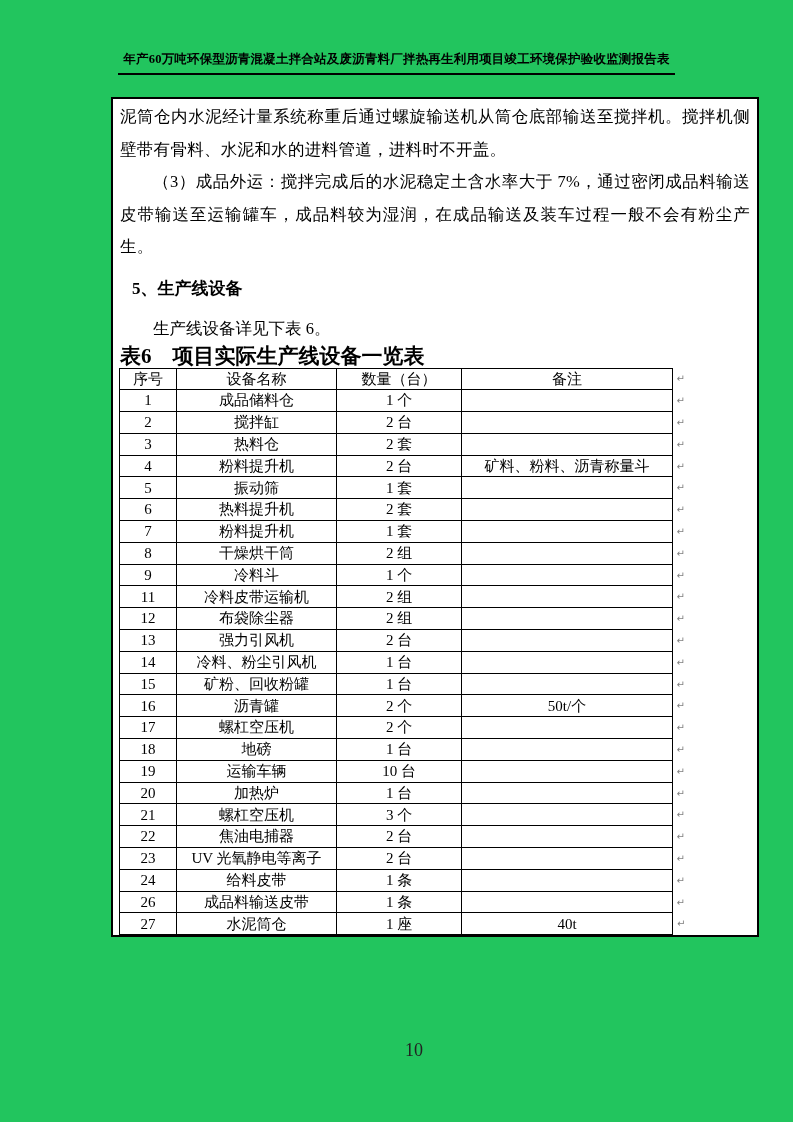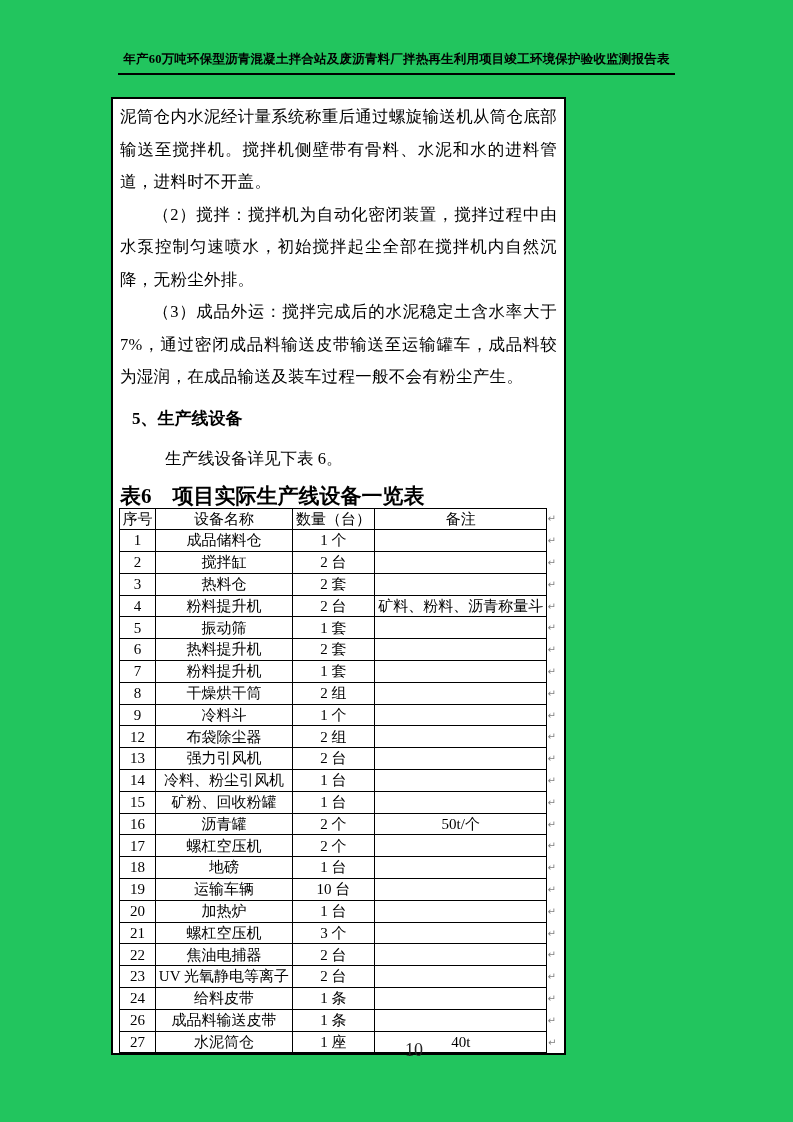--- a/index.html
+++ b/index.html
@@ -9,34 +9,34 @@
     overflow:hidden;
     padding-left:35px;
   }
   .running-head{
     position:absolute;left:118px;top:51px;width:557px;
     text-align:center;font-size:12.5px;font-weight:bold;
     padding-bottom:5px;border-bottom:2px solid #000;
     letter-spacing:0.2px;white-space:nowrap;
   }
   .content-box{
-    position:absolute;left:111px;top:97px;width:455px;
+    position:absolute;left:111px;top:97px;width:648px;
     box-sizing:border-box;border:2px solid #000;
     padding:2px 7px 0 7px;background:#fff;
   }
   .body-par{
     margin:0;font-size:16.5px;line-height:32.5px;
     text-align:justify;letter-spacing:0.3px;
   }
   .indent{text-indent:2em;}
   .section-heading{
     margin:12px;font-size:17px;font-weight:bold;line-height:26px;
   }
   .section-intro{
-    margin:12px;font-size:16.5px;line-height:29px;text-indent:2em;
+    margin:0;font-size:16.5px;line-height:29px;text-indent:2em;
   }
   .table-title{
     margin:2px 0 0 0;text-align:left;font-weight:bold;
     font-size:21px;line-height:23px;
   }
   table.equip{
     border-collapse:collapse;table-layout:fixed;
     margin-left:-1px;
   }
   table.equip th, table.equip td{
@@ -59,21 +59,20 @@
 <body>
 
 <div class="page">
 
   <div class="running-head">
     <span>年产60万吨环保型沥青混凝土拌合站及废沥青料厂拌热再生利用项目竣工环境保护验收监测报告表</span>
   </div>
 
   <div class="content-box">
     <p class="body-par">泥筒仓内水泥经计量系统称重后通过螺旋输送机从筒仓底部输送至搅拌机。搅拌机侧壁带有骨料、水泥和水的进料管道，进料时不开盖。</p>
-    <p class="body-par indent">（2）搅拌：搅拌机为自动化密闭装置，搅拌过程中由水泵控制匀速喷水，初始搅拌起尘全部在搅拌机内自然沉降，无粉尘外排。</p>
     <p class="body-par indent">（3）成品外运：搅拌完成后的水泥稳定土含水率大于 7%，通过密闭成品料输送皮带输送至运输罐车，成品料较为湿润，在成品输送及装车过程一般不会有粉尘产生。</p>
 
     <h3 class="section-heading">5、生产线设备</h3>
     <p class="section-intro">生产线设备详见下表 6。</p>
 
     <div class="table-title">表6　项目实际生产线设备一览表</div>
 
     <table class="equip">
       <colgroup id="equip-cols">
           <col style="width: 57px;">
@@ -149,20 +148,27 @@
             <td class="mark-cell">↵</td>
           </tr>
           <tr>
             <td>9</td>
             <td>冷料斗</td>
             <td>1 个</td>
             <td></td>
             <td class="mark-cell">↵</td>
           </tr>
           <tr>
+            <td>11</td>
+            <td>冷料皮带运输机</td>
+            <td>2 组</td>
+            <td></td>
+            <td class="mark-cell">↵</td>
+          </tr>
+          <tr>
             <td>12</td>
             <td>布袋除尘器</td>
             <td>2 组</td>
             <td></td>
             <td class="mark-cell">↵</td>
           </tr>
           <tr>
             <td>13</td>
             <td>强力引风机</td>
             <td>2 台</td>

